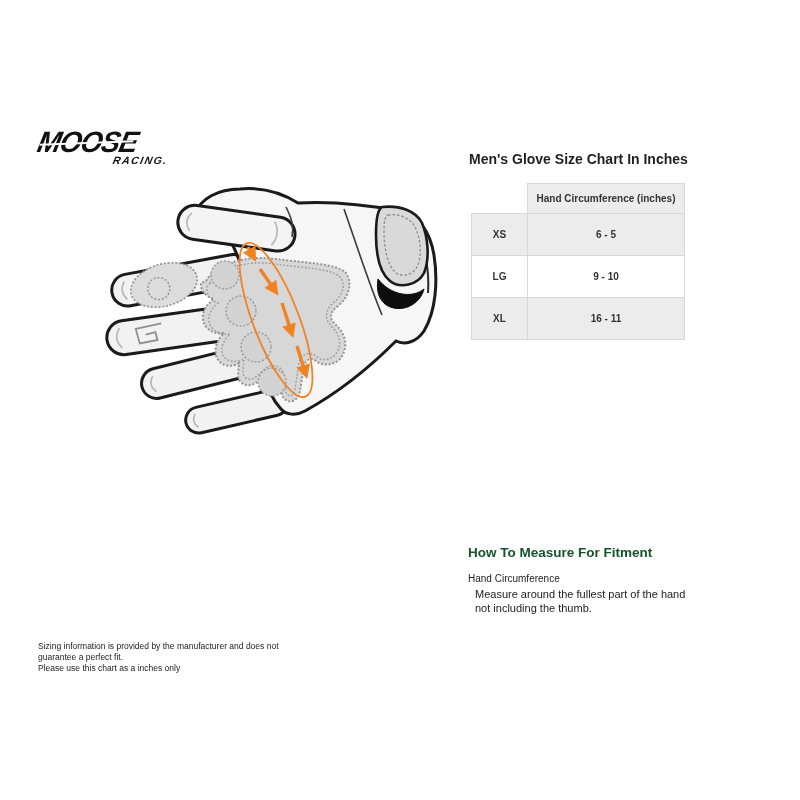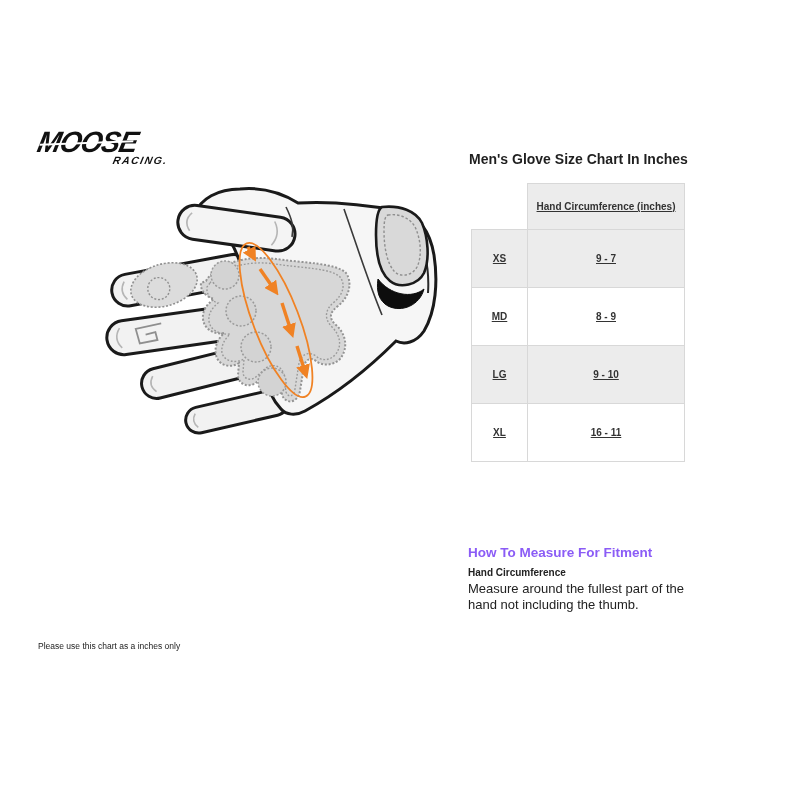--- a/index.html
+++ b/index.html
@@ -18,33 +18,33 @@
 
   
   .glove-wrap{position:absolute;left:100px;top:163px;width:365px;height:297px;}
 
   
   .chart-title{position:absolute;left:469px;top:151px;width:230px;
                font-size:14px;font-weight:700;color:#1f1f1f;}
   .size-table{position:absolute;left:471px;top:183px;width:213px;
               border-collapse:collapse;table-layout:fixed;}
   .size-table td,.size-table th{border:1px solid #d8d8d8;font-size:10px;color:#333;
-              text-align:center;vertical-align:middle;padding:8px;text-decoration:underline;}
+              text-align:center;vertical-align:middle;padding:0;}
   .size-table .corner{border:none;background:transparent;}
   .size-table thead th{height:29px;background:#ececec;font-weight:700;}
   .size-table tbody td{height:41px;font-weight:700;}
   .size-table tbody tr:nth-child(odd) td{background:#ececec;}
   .size-table tbody tr:nth-child(even) td{background:#ffffff;}
   .col-size{width:56px;}
   .col-range{width:157px;}
 
   .measure{position:absolute;left:468px;top:545px;width:228px;}
-  .measure-title{font-size:13.5px;font-weight:700;color:#8b5cf6;margin-bottom:7px;}
-  .measure-sub{font-size:10px;font-weight:700;color:#222;line-height:1.25;}
-  .measure-body{font-size:13px;color:#222;line-height:1.28;margin-top:1px;}
+  .measure-title{font-size:13.5px;font-weight:700;color:#14532d;margin-bottom:13px;}
+  .measure-sub{font-size:10px;font-weight:400;color:#222;line-height:1.25;}
+  .measure-body{font-size:11px;color:#222;line-height:1.28;margin-top:1px;margin-left:7px;}
 
   
   .disclaimer{position:absolute;left:38px;top:641px;width:260px;
               font-size:8.5px;color:#222;line-height:1.3;}
 </style>
 </head>
 <body>
 
 <div id="page">
 
@@ -197,40 +197,37 @@
       </colgroup>
     <thead>
       <tr>
         <th class="corner"></th>
         <th>Hand Circumference (inches)</th>
       </tr>
     </thead>
     <tbody>
       <tr>
         <td>XS</td>
-        <td>9 - 7</td>
-      </tr>
-      <tr>
-        <td>MD</td>
-        <td>8 - 9</td>
+        <td>6 - 5</td>
       </tr>
       <tr>
         <td>LG</td>
         <td>9 - 10</td>
       </tr>
       <tr>
         <td>XL</td>
         <td>16 - 11</td>
       </tr>
     </tbody>
   </table>
 
   <div class="measure">
     <div class="measure-title">How To Measure For Fitment</div>
     <div class="measure-sub">Hand Circumference</div>
     <div class="measure-body">Measure around the fullest part of the hand not including the thumb.</div>
   </div>
 
   <div class="disclaimer">
+    <div>Sizing information is provided by the manufacturer and does not guarantee a perfect fit.</div>
     <div>Please use this chart as a inches only</div>
   </div>
 
 </div>
 
 </body></html>

